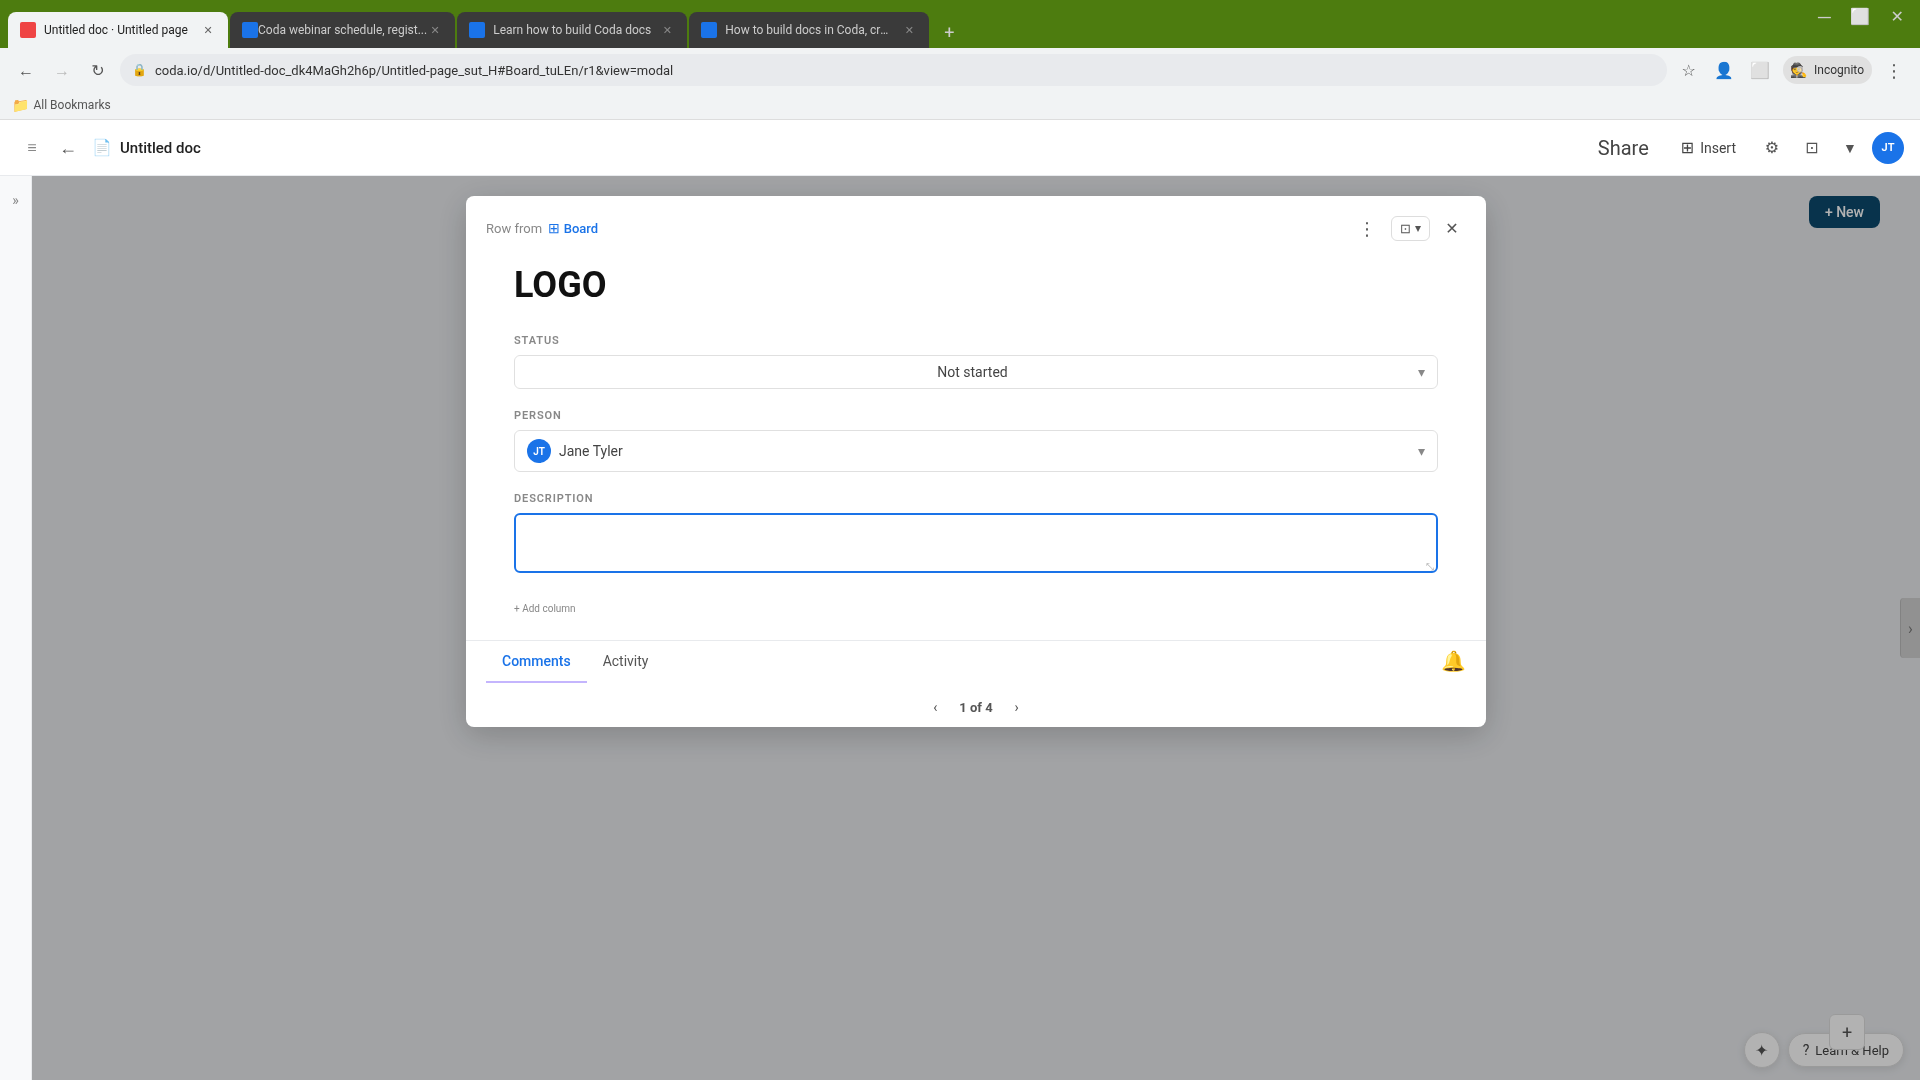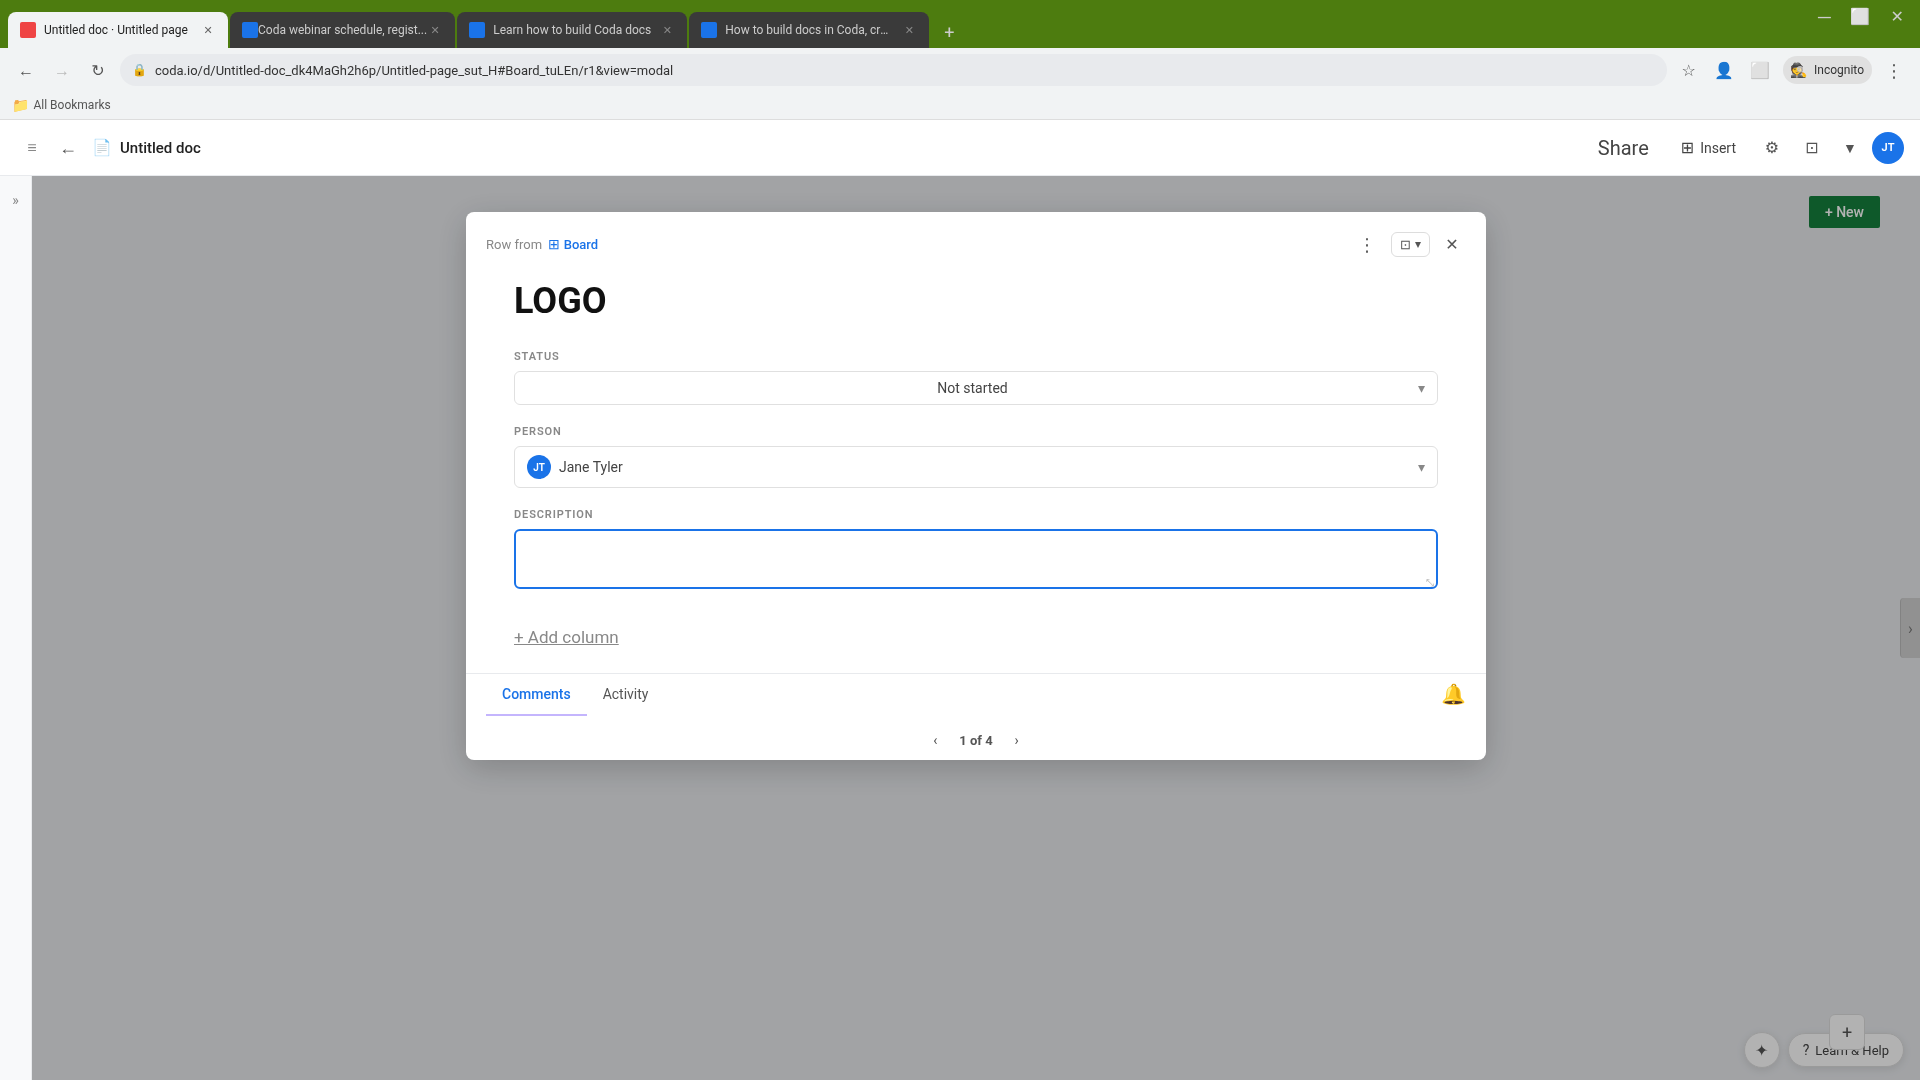--- a/index.html
+++ b/index.html
@@ -94,29 +94,29 @@
   </div>
 
   <div style="display:flex;flex:1;position:relative;overflow:hidden;">
 
     <div style="width:32px;background:#f8f9fa;border-right:1px solid #e8eaed;flex-shrink:0;display:flex;flex-direction:column;align-items:center;padding-top:12px;gap:8px;">
       <div style="width:24px;height:24px;border-radius:4px;display:flex;align-items:center;justify-content:center;cursor:pointer;color:#888;font-size:14px;">»</div>
     </div>
 
     <div style="flex:1;background:#e8eaed;display:flex;align-items:flex-start;justify-content:center;padding:20px;position:relative;">
 
-      <div style="position:absolute;right:40px;top:20px;background:#15803d;color:#fff;padding:8px 16px;border-radius:2px;font-size:14px;font-weight:500;cursor:pointer;display:flex;align-items:center;gap:4px;z-index:1;text-align:center;">
+      <div style="position:absolute;right:40px;top:20px;background:#0c4a6e;color:#fff;padding:8px 16px;border-radius:8px;font-size:14px;font-weight:500;cursor:pointer;display:flex;align-items:center;gap:4px;z-index:1;text-align:center;">
         <span>+ New</span>
       </div>
 
       <div style="position:absolute;right:0;top:50%;transform:translateY(-50%);width:20px;height:60px;background:#d0d0d0;display:flex;align-items:center;justify-content:center;cursor:pointer;border-left:1px solid #bbb;border-radius:4px 0 0 4px;color:#777;z-index:2;">›</div>
 
       <div style="position:absolute;right:55px;bottom:30px;width:36px;height:36px;border-radius:6px;background:#fff;border:1px solid #ddd;display:flex;align-items:center;justify-content:center;cursor:pointer;font-size:18px;color:#555;z-index:1;">+</div>
 
-      <div style="position:absolute;top:0;left:0;right:0;bottom:0;background:rgba(0,0,0,0.3);display:flex;align-items:flex-start;justify-content:center;padding-top:36px;z-index:10;">
+      <div style="position:absolute;top:0;left:0;right:0;bottom:0;background:rgba(0,0,0,0.3);display:flex;align-items:flex-start;justify-content:center;padding-top:20px;z-index:10;">
 
         <div style="background:#fff;border-radius:8px;width:1020px;box-shadow:0 8px 32px rgba(0,0,0,0.2);overflow:hidden;position:relative;display:flex;flex-direction:column;">
 
           <div style="display:flex;align-items:center;padding:16px 20px 12px;gap:8px;">
             <div style="display:flex;align-items:center;gap:6px;font-size:13px;color:#888;">
               <span>Row from</span>
               <div style="color:#1a73e8;cursor:pointer;display:flex;align-items:center;gap:4px;font-weight:500;">
                 <span style="font-size:14px;">⊞</span>
                 <span>Board</span>
               </div>
@@ -147,29 +147,29 @@
               <div style="font-size:11px;font-weight:600;color:#888;letter-spacing:0.08em;text-transform:uppercase;margin-bottom:8px;">PERSON</div>
               <div style="display:flex;align-items:center;width:100%;border:1px solid #e0e0e0;border-radius:6px;padding:8px 12px;cursor:pointer;font-size:14px;color:#444;background:#fff;">
                 <div style="width:24px;height:24px;border-radius:50%;background:#1a73e8;color:#fff;display:flex;align-items:center;justify-content:center;font-size:10px;font-weight:600;margin-right:8px;flex-shrink:0;">
                   <span>JT</span>
                 </div>
                 <span style="flex:1;">Jane Tyler</span>
                 <span style="color:#888;font-size:14px;">▾</span>
               </div>
             </div>
 
-            <div style="margin-bottom:28px;">
+            <div style="margin-bottom:20px;">
               <div style="font-size:11px;font-weight:600;color:#888;letter-spacing:0.08em;text-transform:uppercase;margin-bottom:8px;">DESCRIPTION</div>
               <div style="position:relative;">
                 <textarea style="width: 100%; border: 2px solid rgb(26, 115, 232); border-radius: 6px; padding: 10px 12px; min-height: 60px; font-size: 14px; color: rgb(51, 51, 51); outline: none; resize: none; font-family: inherit;"></textarea>
                 <div style="position:absolute;bottom:4px;right:4px;color:#aaa;font-size:10px;">⤡</div>
               </div>
             </div>
 
-            <div style="display:flex;align-items:center;gap:6px;color:#888;font-size:17px;cursor:pointer;padding:6px 0;text-decoration:underline;">
+            <div style="display:flex;align-items:center;gap:6px;color:#888;font-size:10px;cursor:pointer;padding:6px 0;">
               <span>+ Add column</span>
             </div>
           </div>
 
           <div style="border-top:1px solid #e8eaed;padding:0 20px;">
 
             <div style="display:flex;gap:0;position:relative;">
               <div style="padding:12px 16px;font-size:14px;cursor:pointer;color:#1a73e8;border-bottom:2px solid #c4b5fd;font-weight:500;">
                 <span>Comments</span>
               </div>

